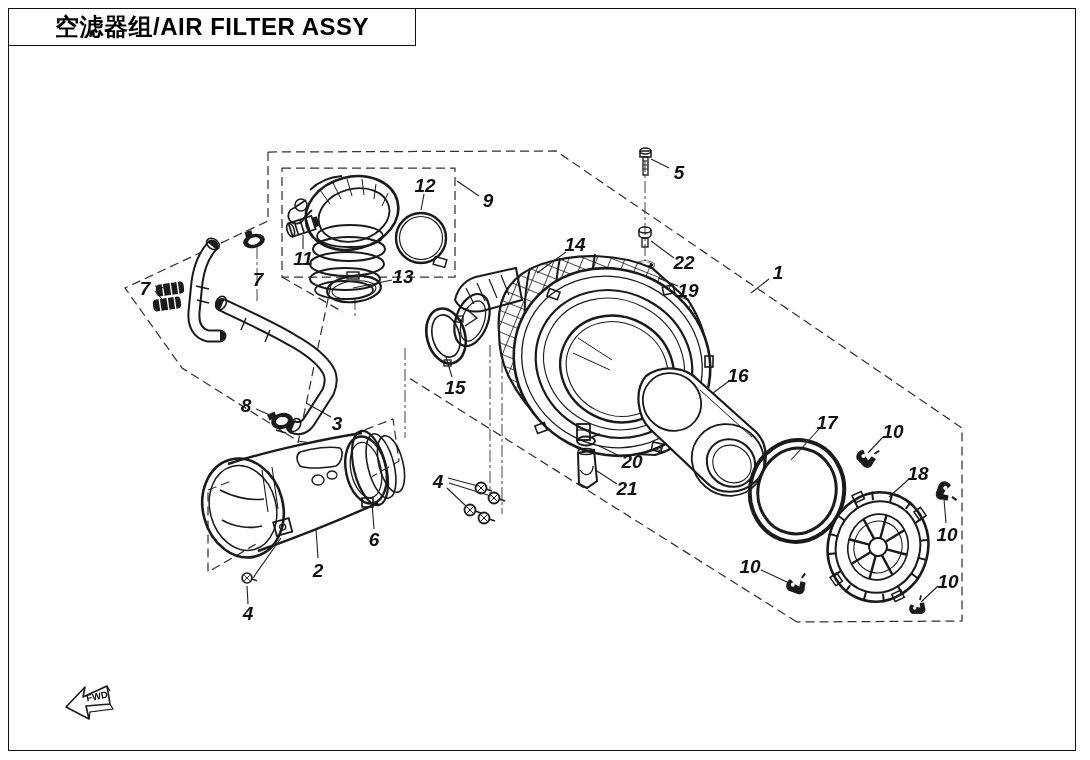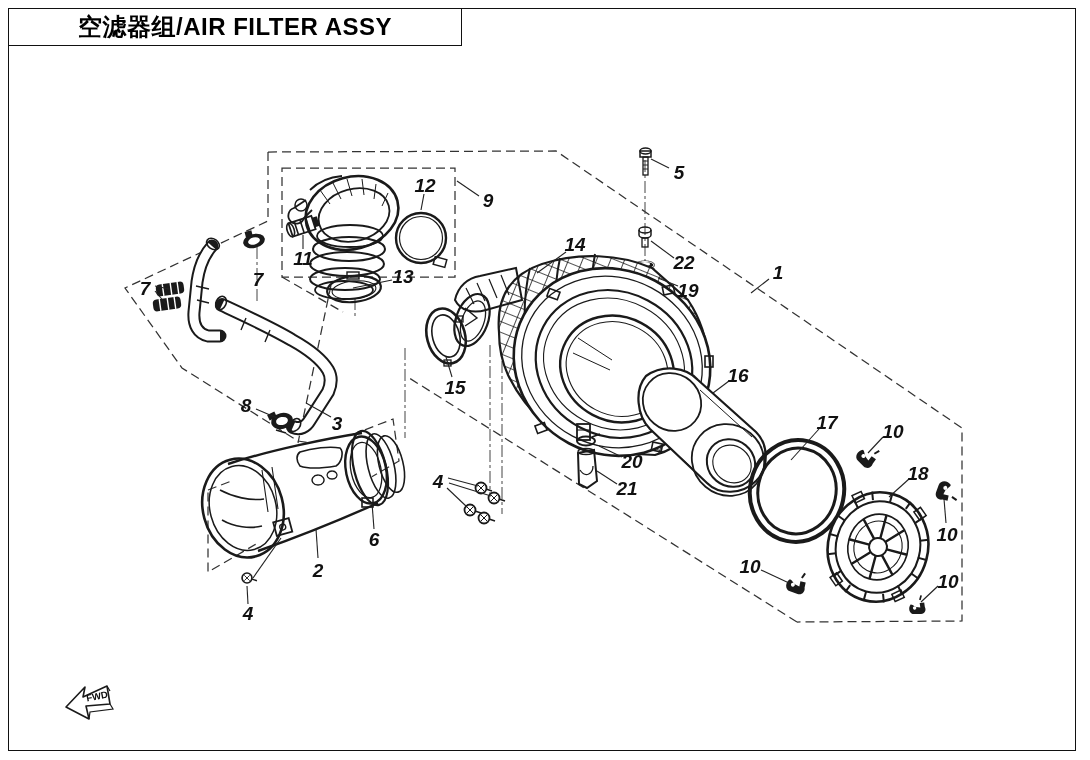--- a/index.html
+++ b/index.html
@@ -1,20 +1,20 @@
 <!DOCTYPE html>
 <html><head>
 <meta charset="utf-8">
 <style>
   html,body{margin:0;padding:0;background:#e8e8e8;}
   .page{position:relative;width:1090px;height:760px;background:#ffffff;overflow:hidden;
         font-family:"Liberation Sans",sans-serif;}
   .page-border{position:absolute;left:8px;top:8px;width:1068px;height:743px;
         border:1.6px solid #111;box-sizing:border-box;pointer-events:none;}
-  .title-box{position:absolute;left:8px;top:8px;width:454px;height:38px;
+  .title-box{position:absolute;left:8px;top:8px;width:408px;height:38px;
         border:1.6px solid #111;box-sizing:border-box;display:flex;
         align-items:center;justify-content:center;background:#fff;z-index:5;}
   .title-box h1{margin:0;font-size:24px;font-weight:bold;color:#000;
         font-family:"Liberation Sans","DejaVu Sans",sans-serif;letter-spacing:.5px;}
   svg.diagram{position:absolute;left:0;top:0;}
   .callout{font-family:"Liberation Sans",sans-serif;font-size:19px;font-weight:bold;
         font-style:italic;fill:#111;text-anchor:middle;dominant-baseline:central;}
   .leader{stroke:#222;stroke-width:1.1;fill:none;}
   .dashed{stroke:#333;stroke-width:1.25;fill:none;stroke-dasharray:9 5;}
   .dashdot{stroke:#444;stroke-width:1;fill:none;stroke-dasharray:12 3 3 3;}

